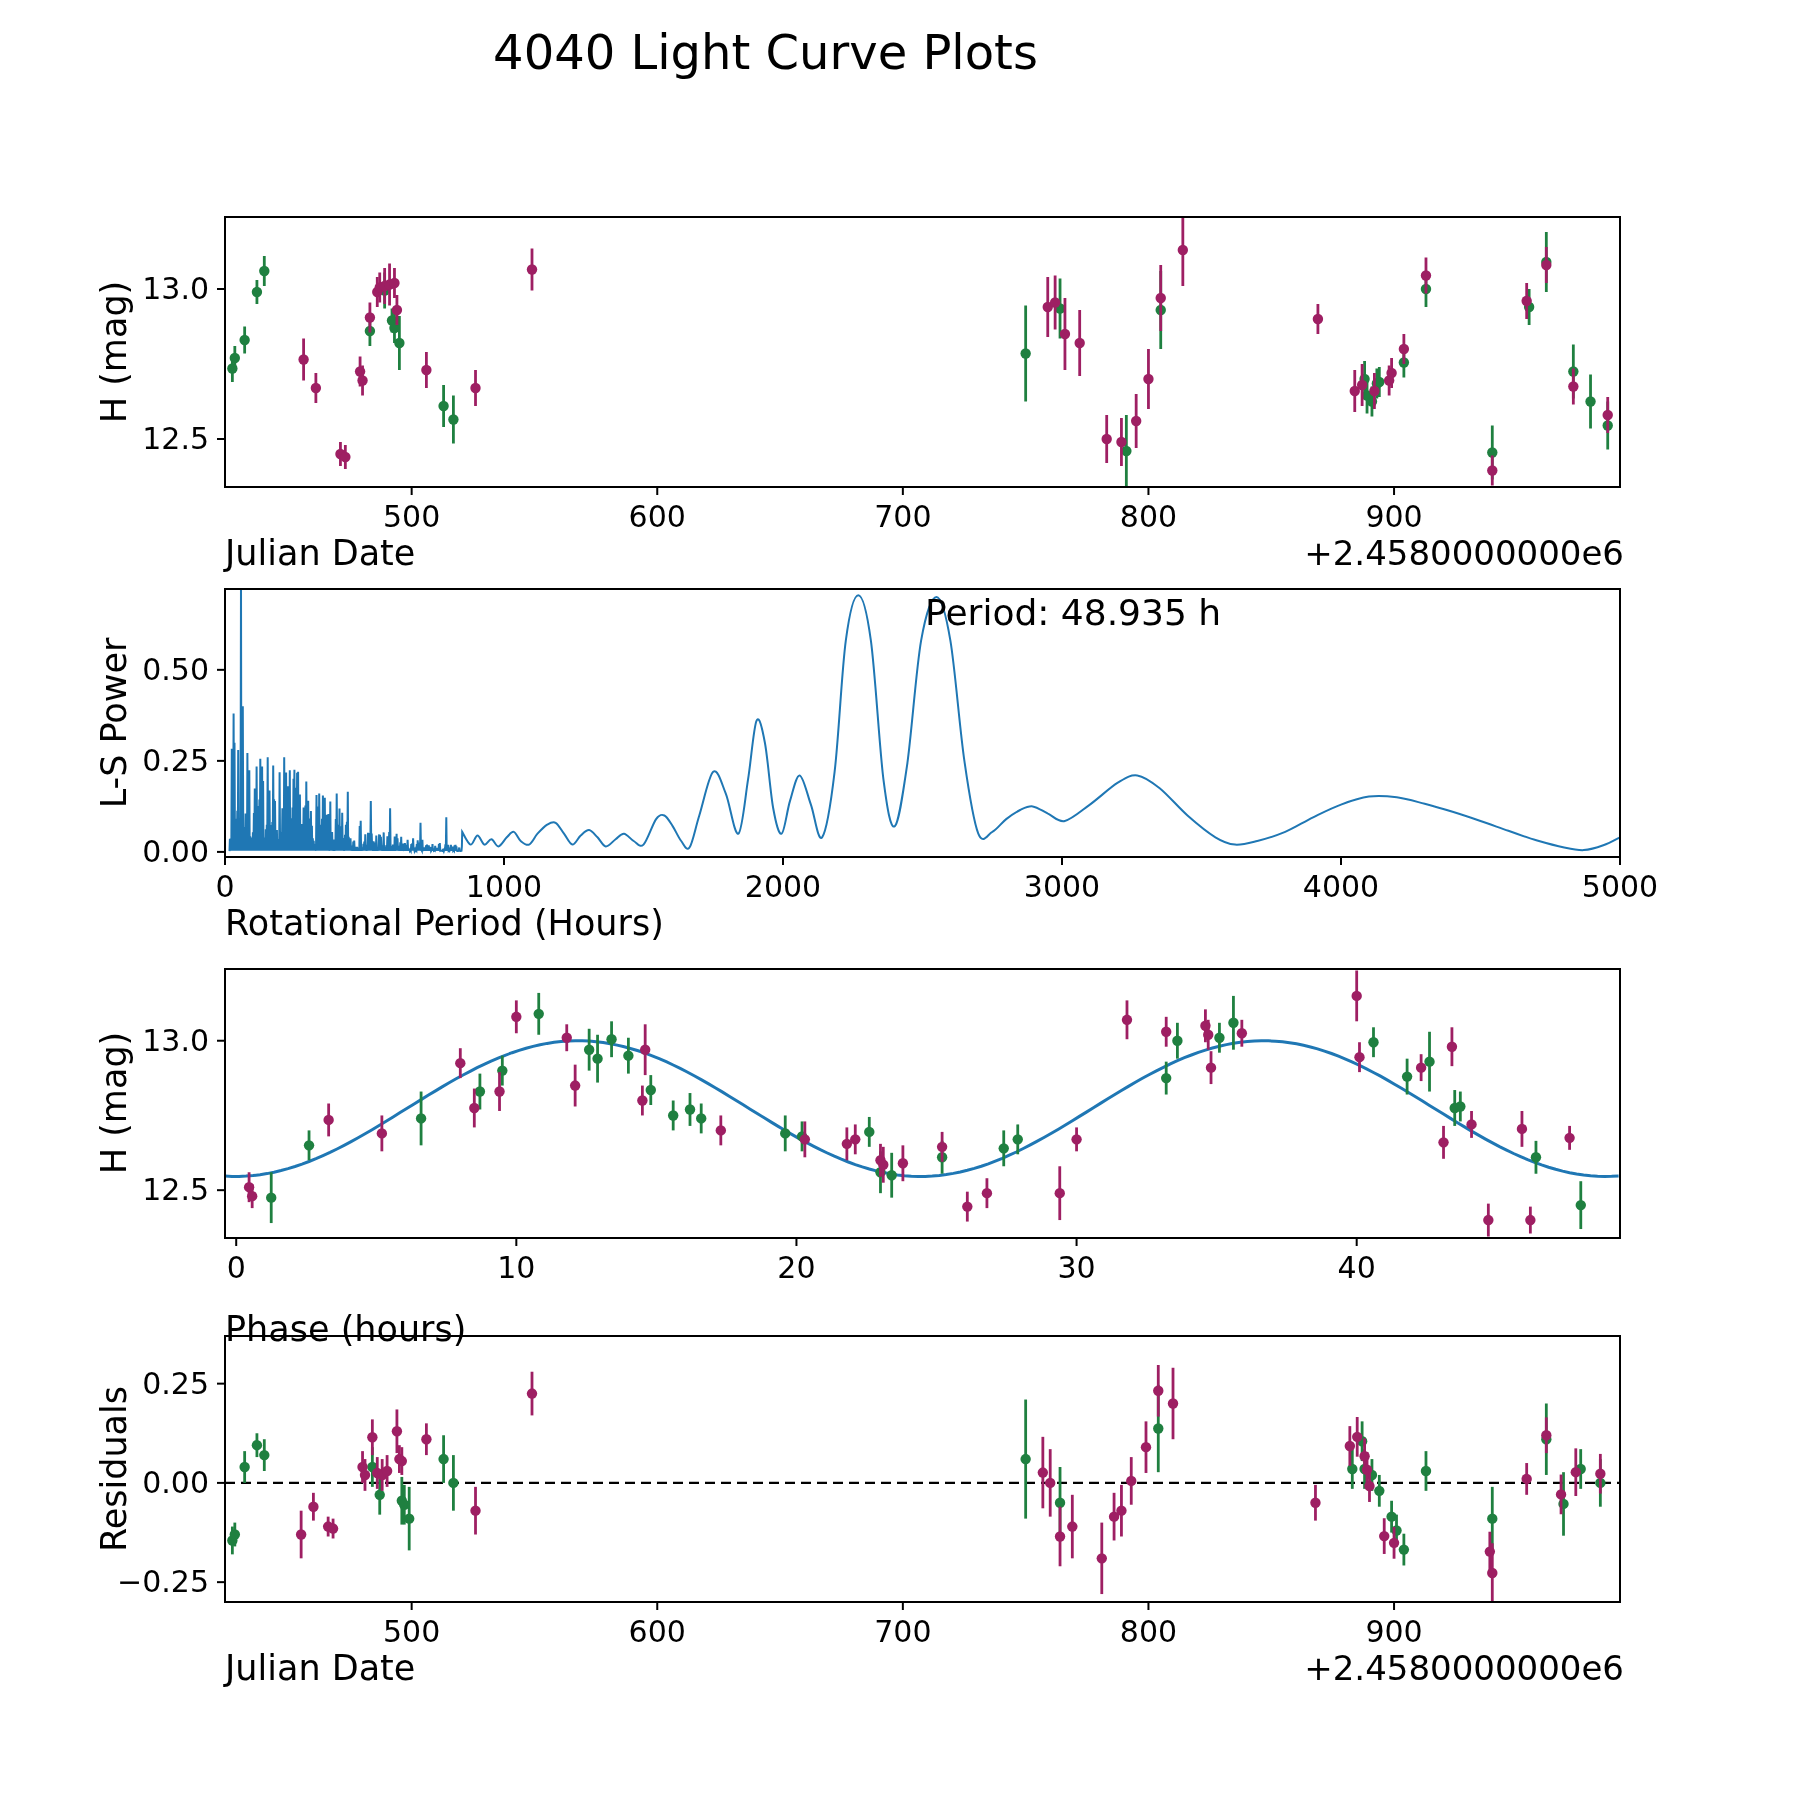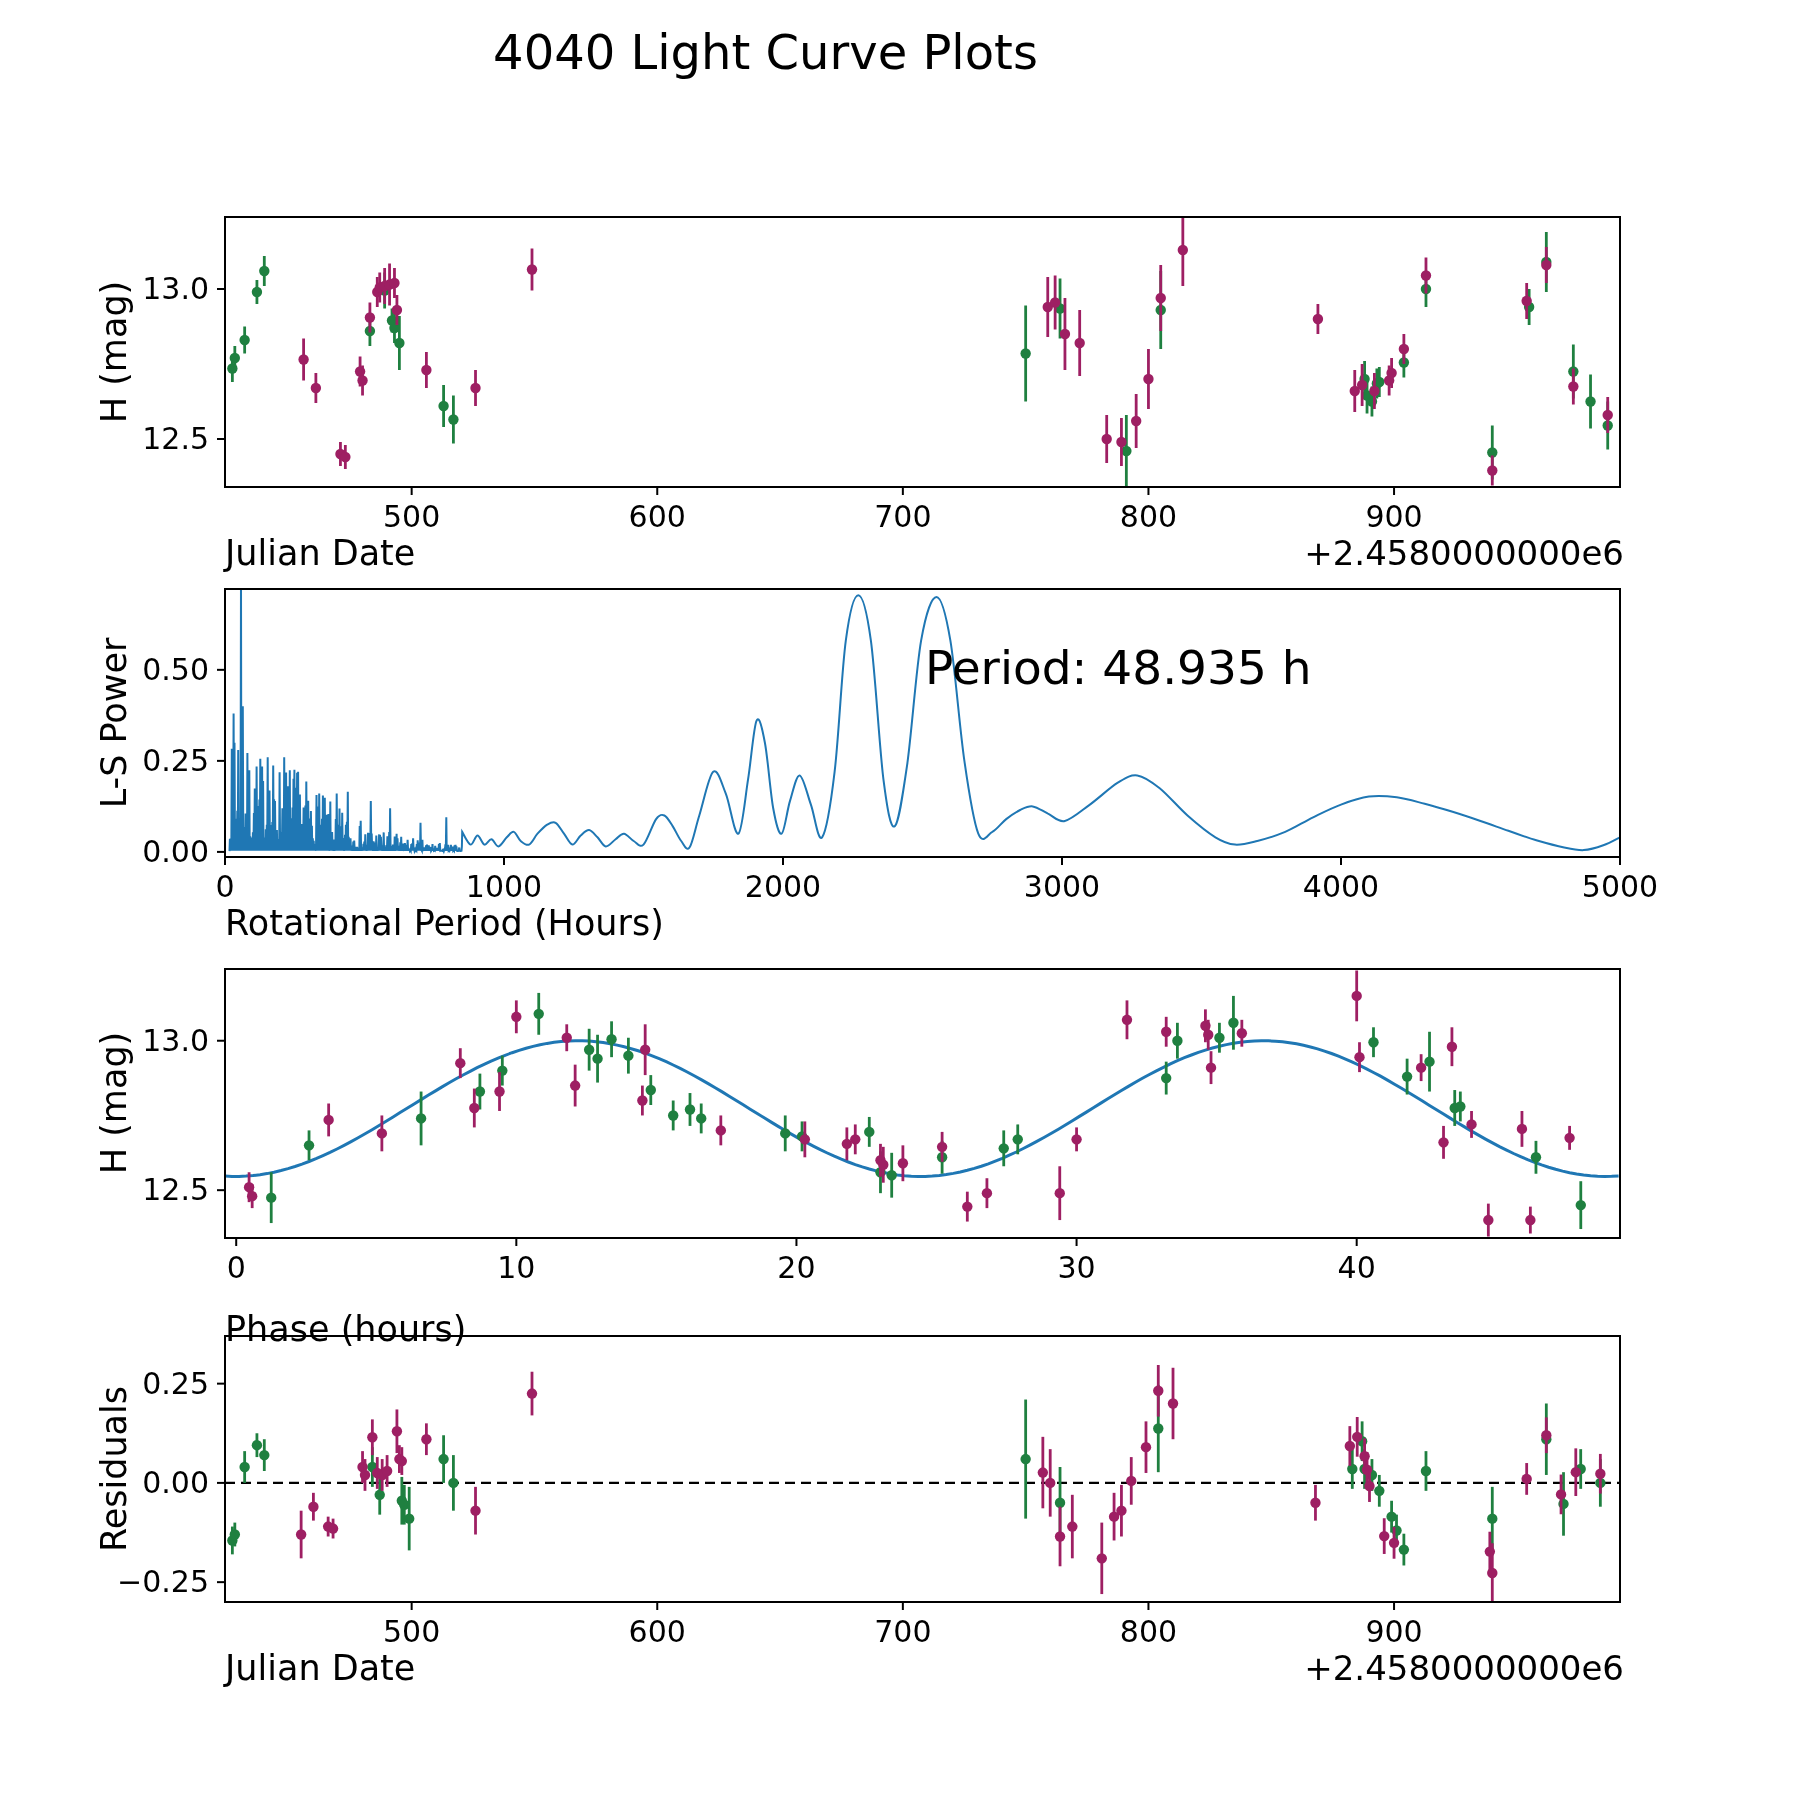--- a/index.html
+++ b/index.html
@@ -4,21 +4,21 @@
 <style>
   html,body{margin:0;padding:0;background:#ffffff;}
   body{width:1800px;height:1800px;position:relative;font-family:"DejaVu Sans",sans-serif;color:#000;}
   .figure-title{position:absolute;top:24px;left:0;width:1531px;text-align:center;font-size:48px;}
   .subplot{position:absolute;}
   .subplot svg{overflow:visible;display:block;}
   .axlabel{position:absolute;font-size:35px;white-space:nowrap;}
   .xcenter{width:1395px;left:225px;text-align:left;}
   .ylab{left:114px;transform:translate(-50%,-50%) rotate(-90deg);}
   .offset{right:176px;text-align:right;}
-  .annotation{position:absolute;left:925px;top:592px;font-size:47px;white-space:nowrap;margin-top:48px;}
+  .annotation{position:absolute;left:925px;top:592px;font-size:36px;white-space:nowrap;}
   svg text{font-family:"DejaVu Sans",sans-serif;fill:#000;}
 </style>
 </head>
 <body>
 
 <div class="figure-title">4040 Light Curve Plots</div>
 
 <div class="subplot" style="left:225px;top:217px;">
   <svg width="1395" height="270">
       <defs>

